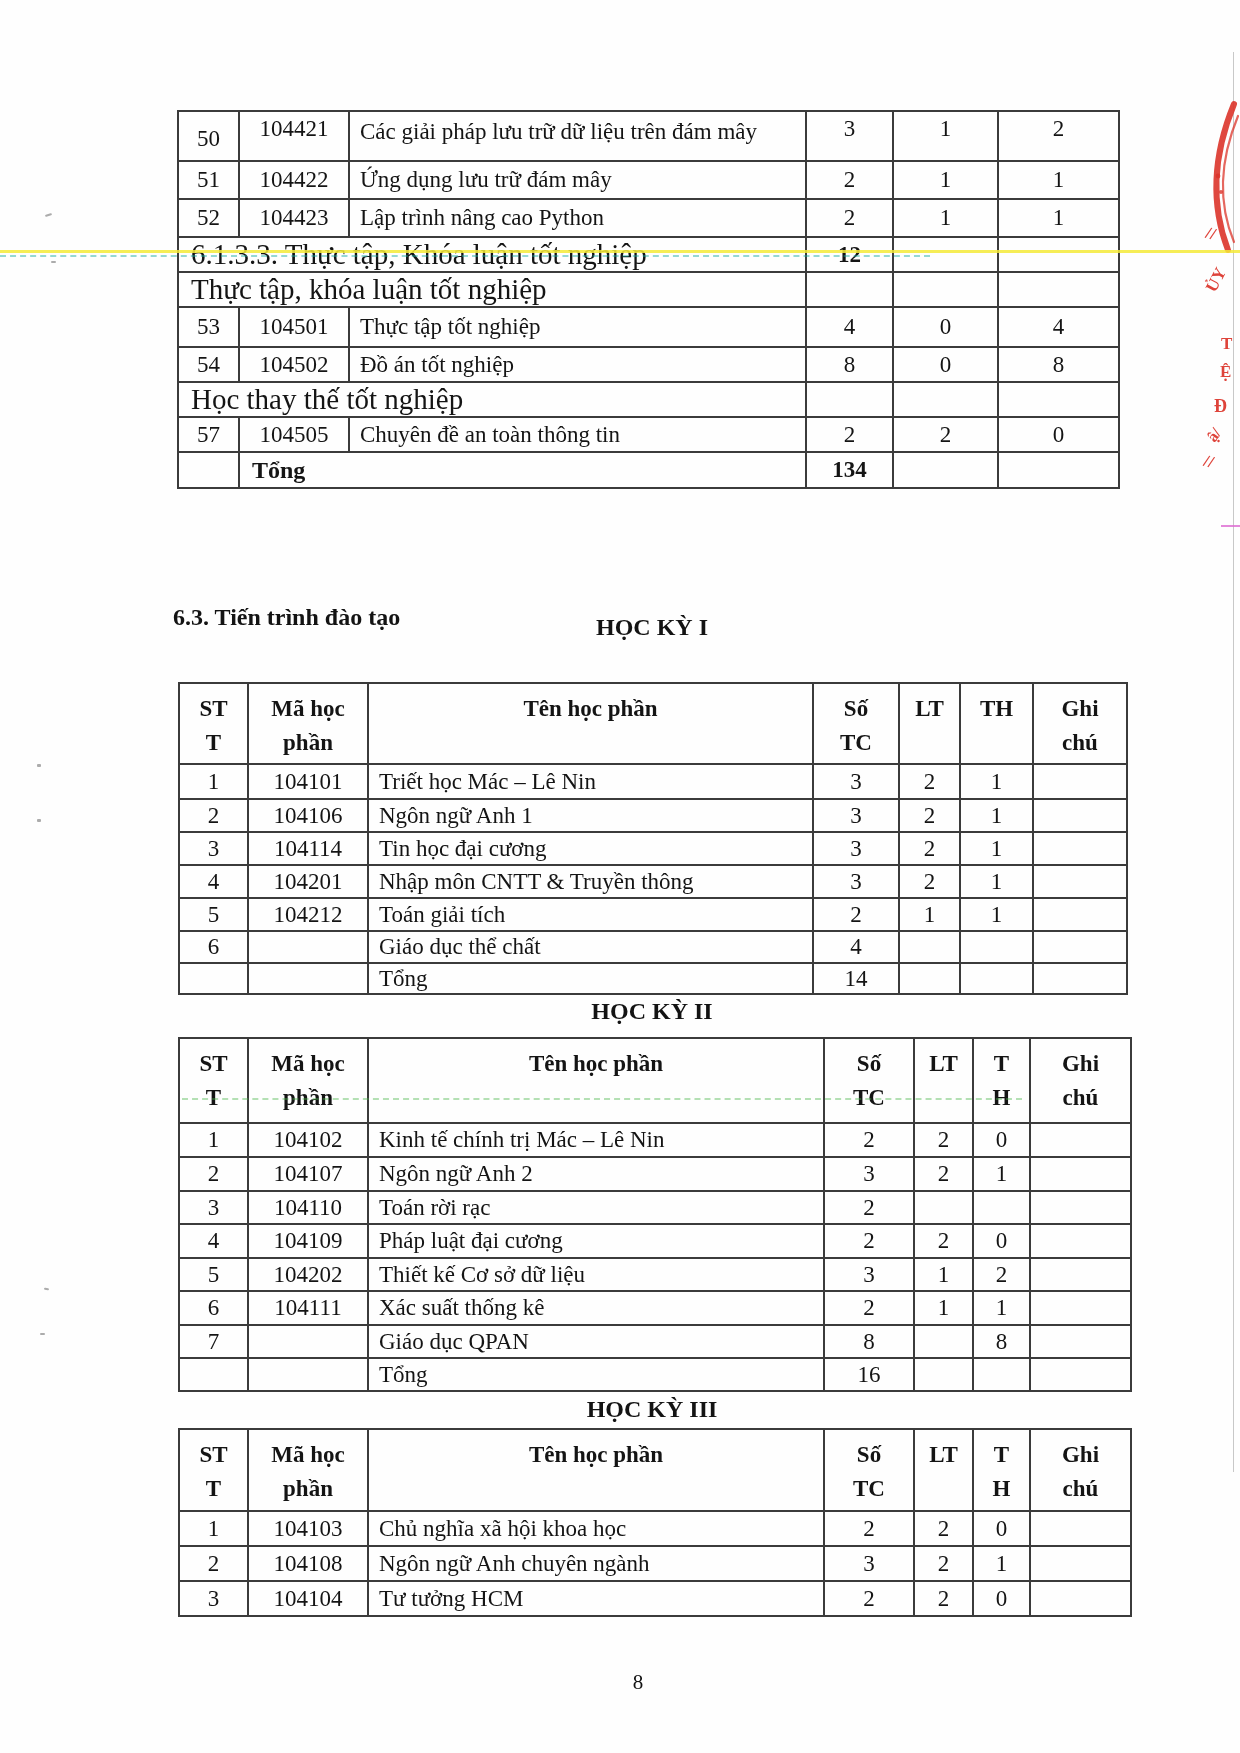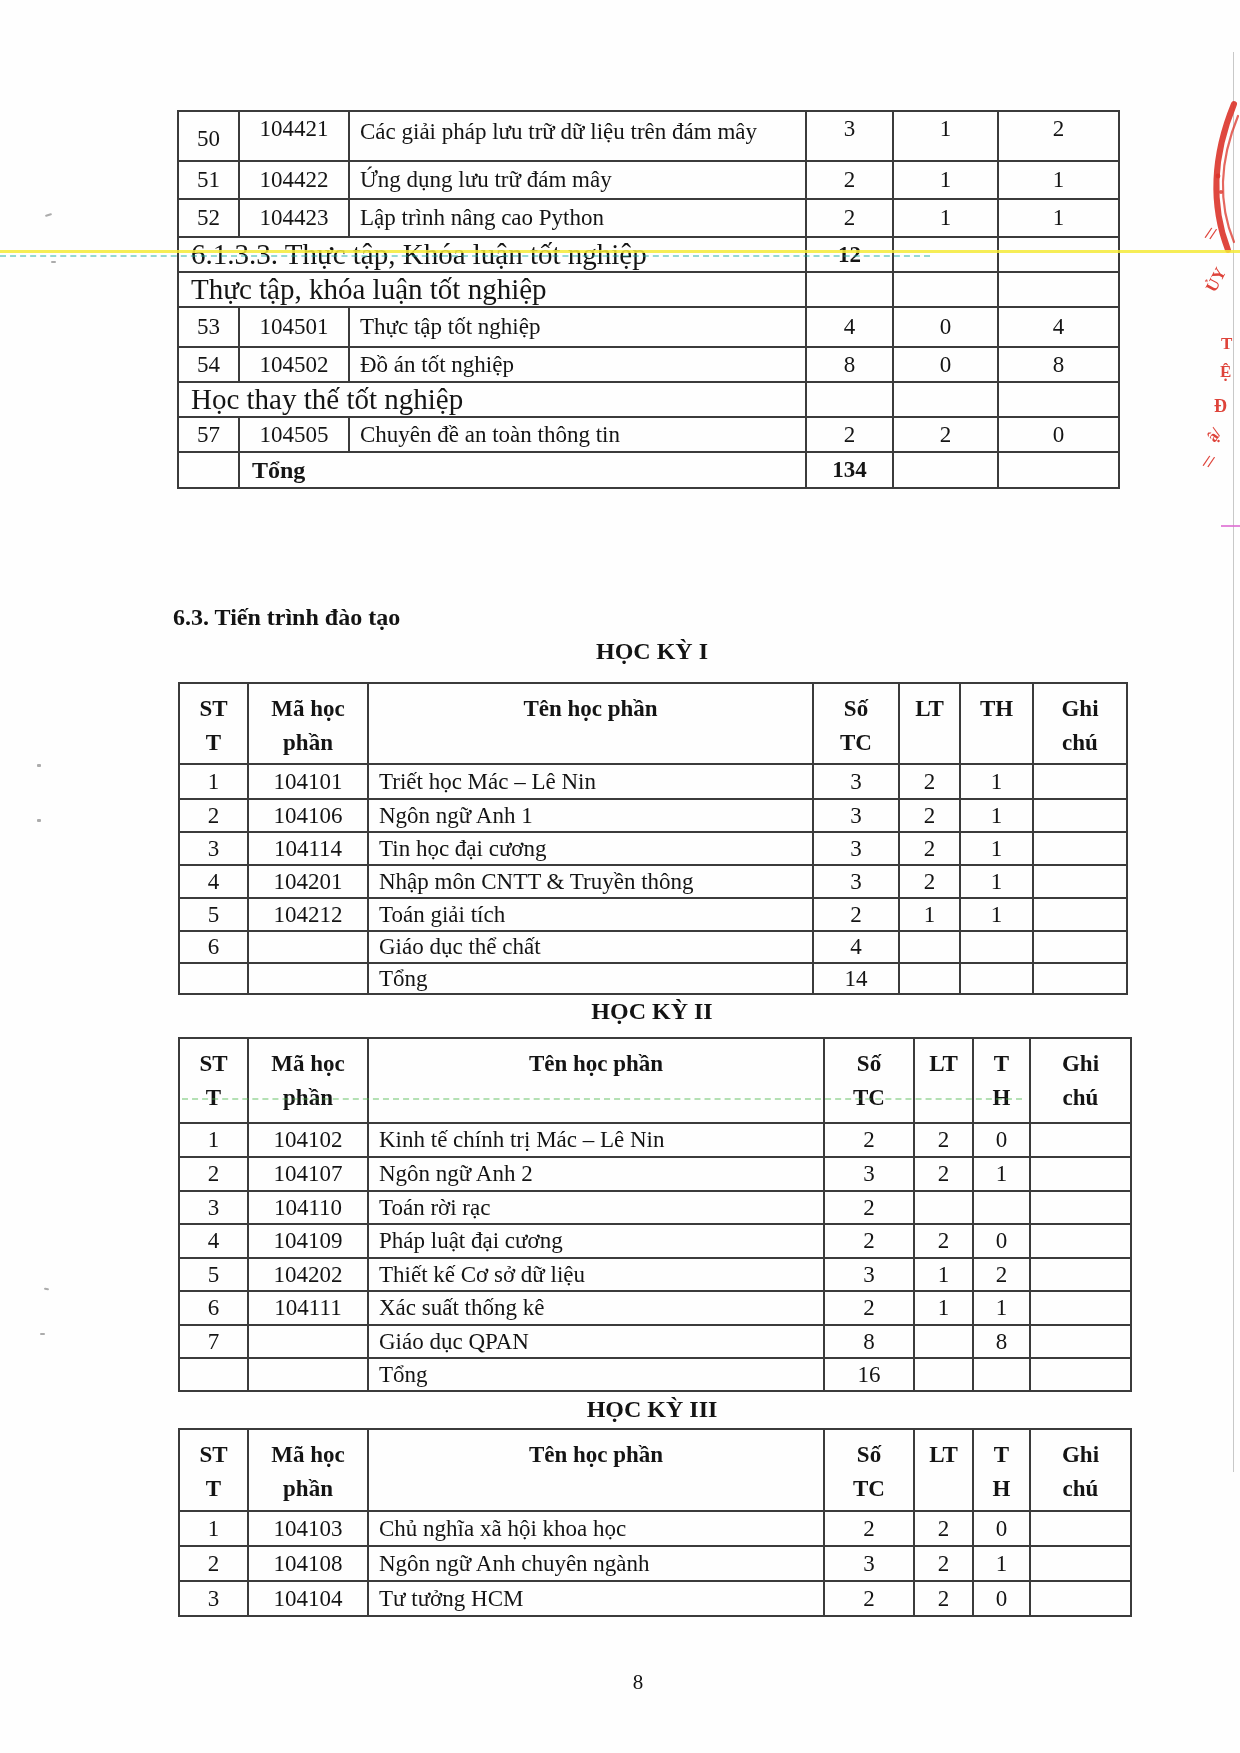--- a/index.html
+++ b/index.html
@@ -188,21 +188,21 @@
           <td class="num bold">134</td>
           <td class="num"></td>
           <td class="num"></td>
         </tr>
       </tbody>
     </table>
 
   <div class="heading">6.3. Tiến trình đào tạo</div>
 
   <div id="semesters">
-      <div class="semester-title" style="top: 638px;">HỌC KỲ I</div>
+      <div class="semester-title" style="top: 614px;">HỌC KỲ I</div>
       <table style="left: 178px; top: 682px; width: 948px;">
         <colgroup>
           <col style="width: 69px;">
           <col style="width: 120px;">
           <col style="width: 445px;">
           <col style="width: 86px;">
           <col style="width: 61px;">
           <col style="width: 73px;">
           <col style="width: 94px;">
         </colgroup>

